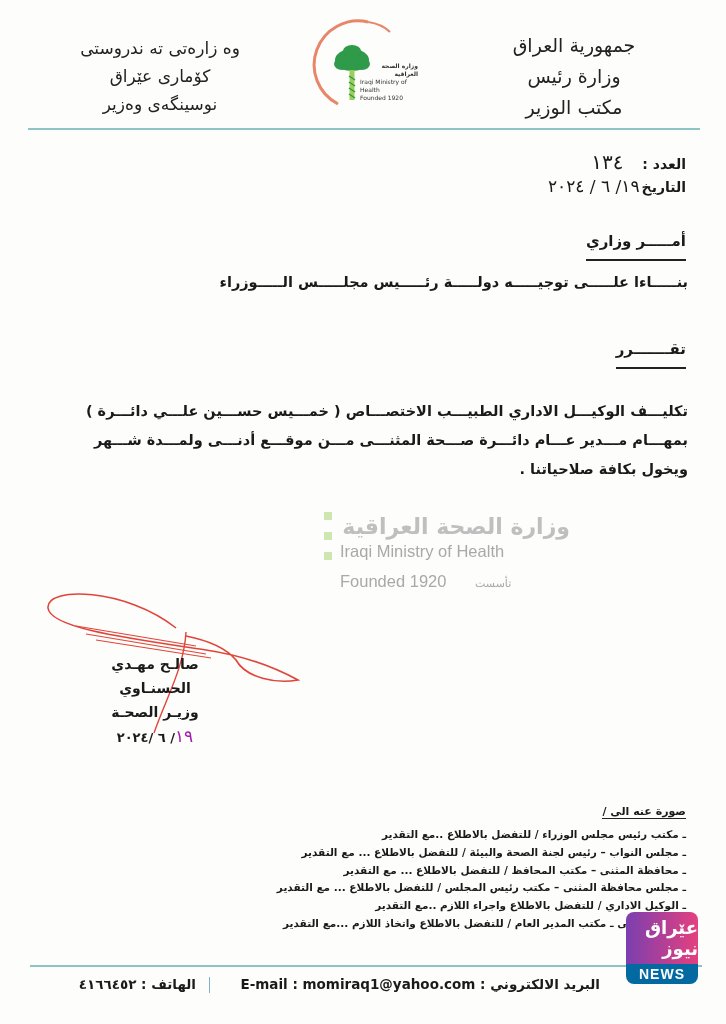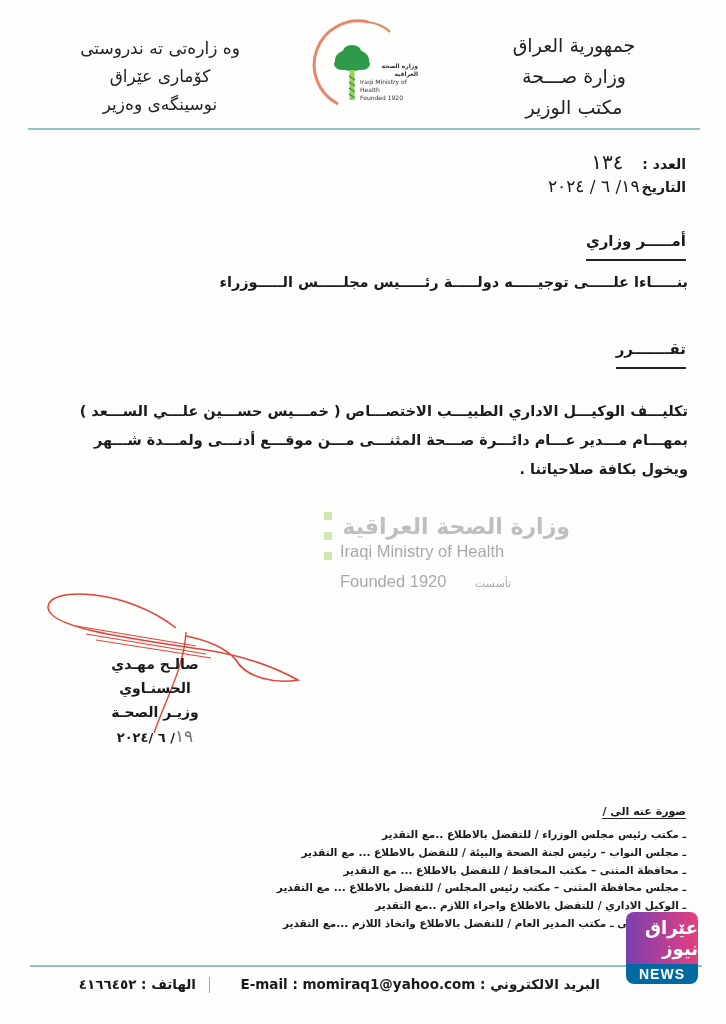--- a/index.html
+++ b/index.html
@@ -31,21 +31,21 @@
   .footer .sep { display:inline-block; width:1px; height:16px; background:#7fb4c8; vertical-align:middle; margin:0 8px; }
   .badge { left:626px; top:912px; width:72px; height:72px; border-radius:8px; overflow:hidden; }
   .badge-top { height:52px; background:linear-gradient(90deg,#7b3fb0,#e4407e); display:flex; align-items:center; justify-content:center; color:#fff; font-weight:bold; font-size:18px; direction:rtl; }
   .badge-bot { height:20px; background:#0369a1; color:#fff; font-family:"Liberation Sans", sans-serif; font-weight:bold; font-size:14px; text-align:center; line-height:20px; letter-spacing:1px; }
 </style>
 </head>
 <body>
 
 <div class="abs hdr-r">
   <div>جمهورية العراق</div>
-  <div>وزارة صـــحة</div>
+  <div>وزارة رئيس</div>
   <div>مكتب الوزير</div>
 </div>
 
 <div class="abs hdr-l">
   <div>وه زارەتی ته ندروستی</div>
   <div>كۆماری عێراق</div>
   <div>نوسینگەی وەزیر</div>
 </div>
 
 <div class="abs logo">
@@ -75,21 +75,21 @@
 <div class="abs rtl ref" style="top:176px;">
   <span>التاريخ</span><span class="hand" style="margin-right:2px; font-size:17px;">١٩/ ٦ / ٢٠٢٤</span>
 </div>
 
 <div class="abs rtl heading" style="top:232px;">أمـــــر وزاري</div>
 <div class="abs rtl body-text" style="top:268px;">بنـــــاءا علـــــى توجيـــــه دولـــــة رئـــــيس مجلـــــس الـــــوزراء</div>
 
 <div class="abs rtl heading" style="top:340px;">تقـــــــرر</div>
 
 <div class="abs rtl body-text" style="top:397px;">
-  <div>تكليـــف الوكيـــل الاداري الطبيـــب الاختصـــاص ( خمـــيس حســـين علـــي الســـعد )</div>
+  <div>تكليـــف الوكيـــل الاداري الطبيـــب الاختصـــاص ( خمـــيس حســـين علـــي دائـــرة )</div>
   <div>بمهـــام مـــدير عـــام دائـــرة صـــحة المثنـــى مـــن موقـــع أدنـــى ولمـــدة شـــهر</div>
   <div>ويخول بكافة صلاحياتنا .</div>
 </div>
 
 <div class="abs wm-stripe">
   <div style="width:8px;height:8px;background:#cfe6b0;margin:4px 0;"></div>
   <div style="width:8px;height:8px;background:#cfe6b0;margin:12px 0;"></div>
   <div style="width:8px;height:8px;background:#cfe6b0;margin:12px 0;"></div>
 </div>
 <div class="abs watermark">
@@ -103,21 +103,21 @@
 
 <svg class="abs" style="left:36px; top:588px;" width="280" height="150" viewBox="0 0 280 150">
   <path d="M140 40 C 90 0, 10 -2, 12 20 C 14 40, 90 50, 170 62 C 210 68, 240 80, 262 92 C 240 96, 210 90, 200 72 C 190 60, 170 52, 150 48" fill="none" stroke="#e0453a" stroke-width="1.6"></path>
   <path d="M40 38 L160 58 M50 46 L170 66 M60 52 L175 70" stroke="#e0453a" stroke-width="1.2" fill="none"></path>
   <path d="M150 44 C 148 80, 130 110, 118 145" fill="none" stroke="#e0453a" stroke-width="1.4"></path>
 </svg>
 <div class="abs sig-block">
   <div>صالـح مهـدي الحسنـاوي</div>
   <div>وزيـر الصحـة</div>
   <div style="font-size:13px;">
-    <span style="color:#737373; font-weight:normal; font-size:17px; font-family:'DejaVu Serif', serif;">١٩</span><span>/ ٦ /٢٠٢٤</span>
+    <span style="color:#a21caf; font-weight:normal; font-size:17px; font-family:'DejaVu Serif', serif;">١٩</span><span>/ ٦ /٢٠٢٤</span>
   </div>
 </div>
 
 <div class="abs rtl cc-title">صورة عنه الى /</div>
 <div class="abs rtl cc-list">
   <div>ـ مكتب رئيس مجلس الوزراء / للتفضل بالاطلاع ..مع التقدير</div>
   <div>ـ مجلس النواب – رئيس لجنة الصحة والبيئة / للتفضل بالاطلاع ... مع التقدير</div>
   <div>ـ محافظة المثنى – مكتب المحافظ / للتفضل بالاطلاع ... مع التقدير</div>
   <div>ـ مجلس محافظة المثنى – مكتب رئيس المجلس / للتفضل بالاطلاع ... مع التقدير</div>
   <div>ـ الوكيل الاداري / للتفضل بالاطلاع واجراء اللازم ..مع التقدير</div>

